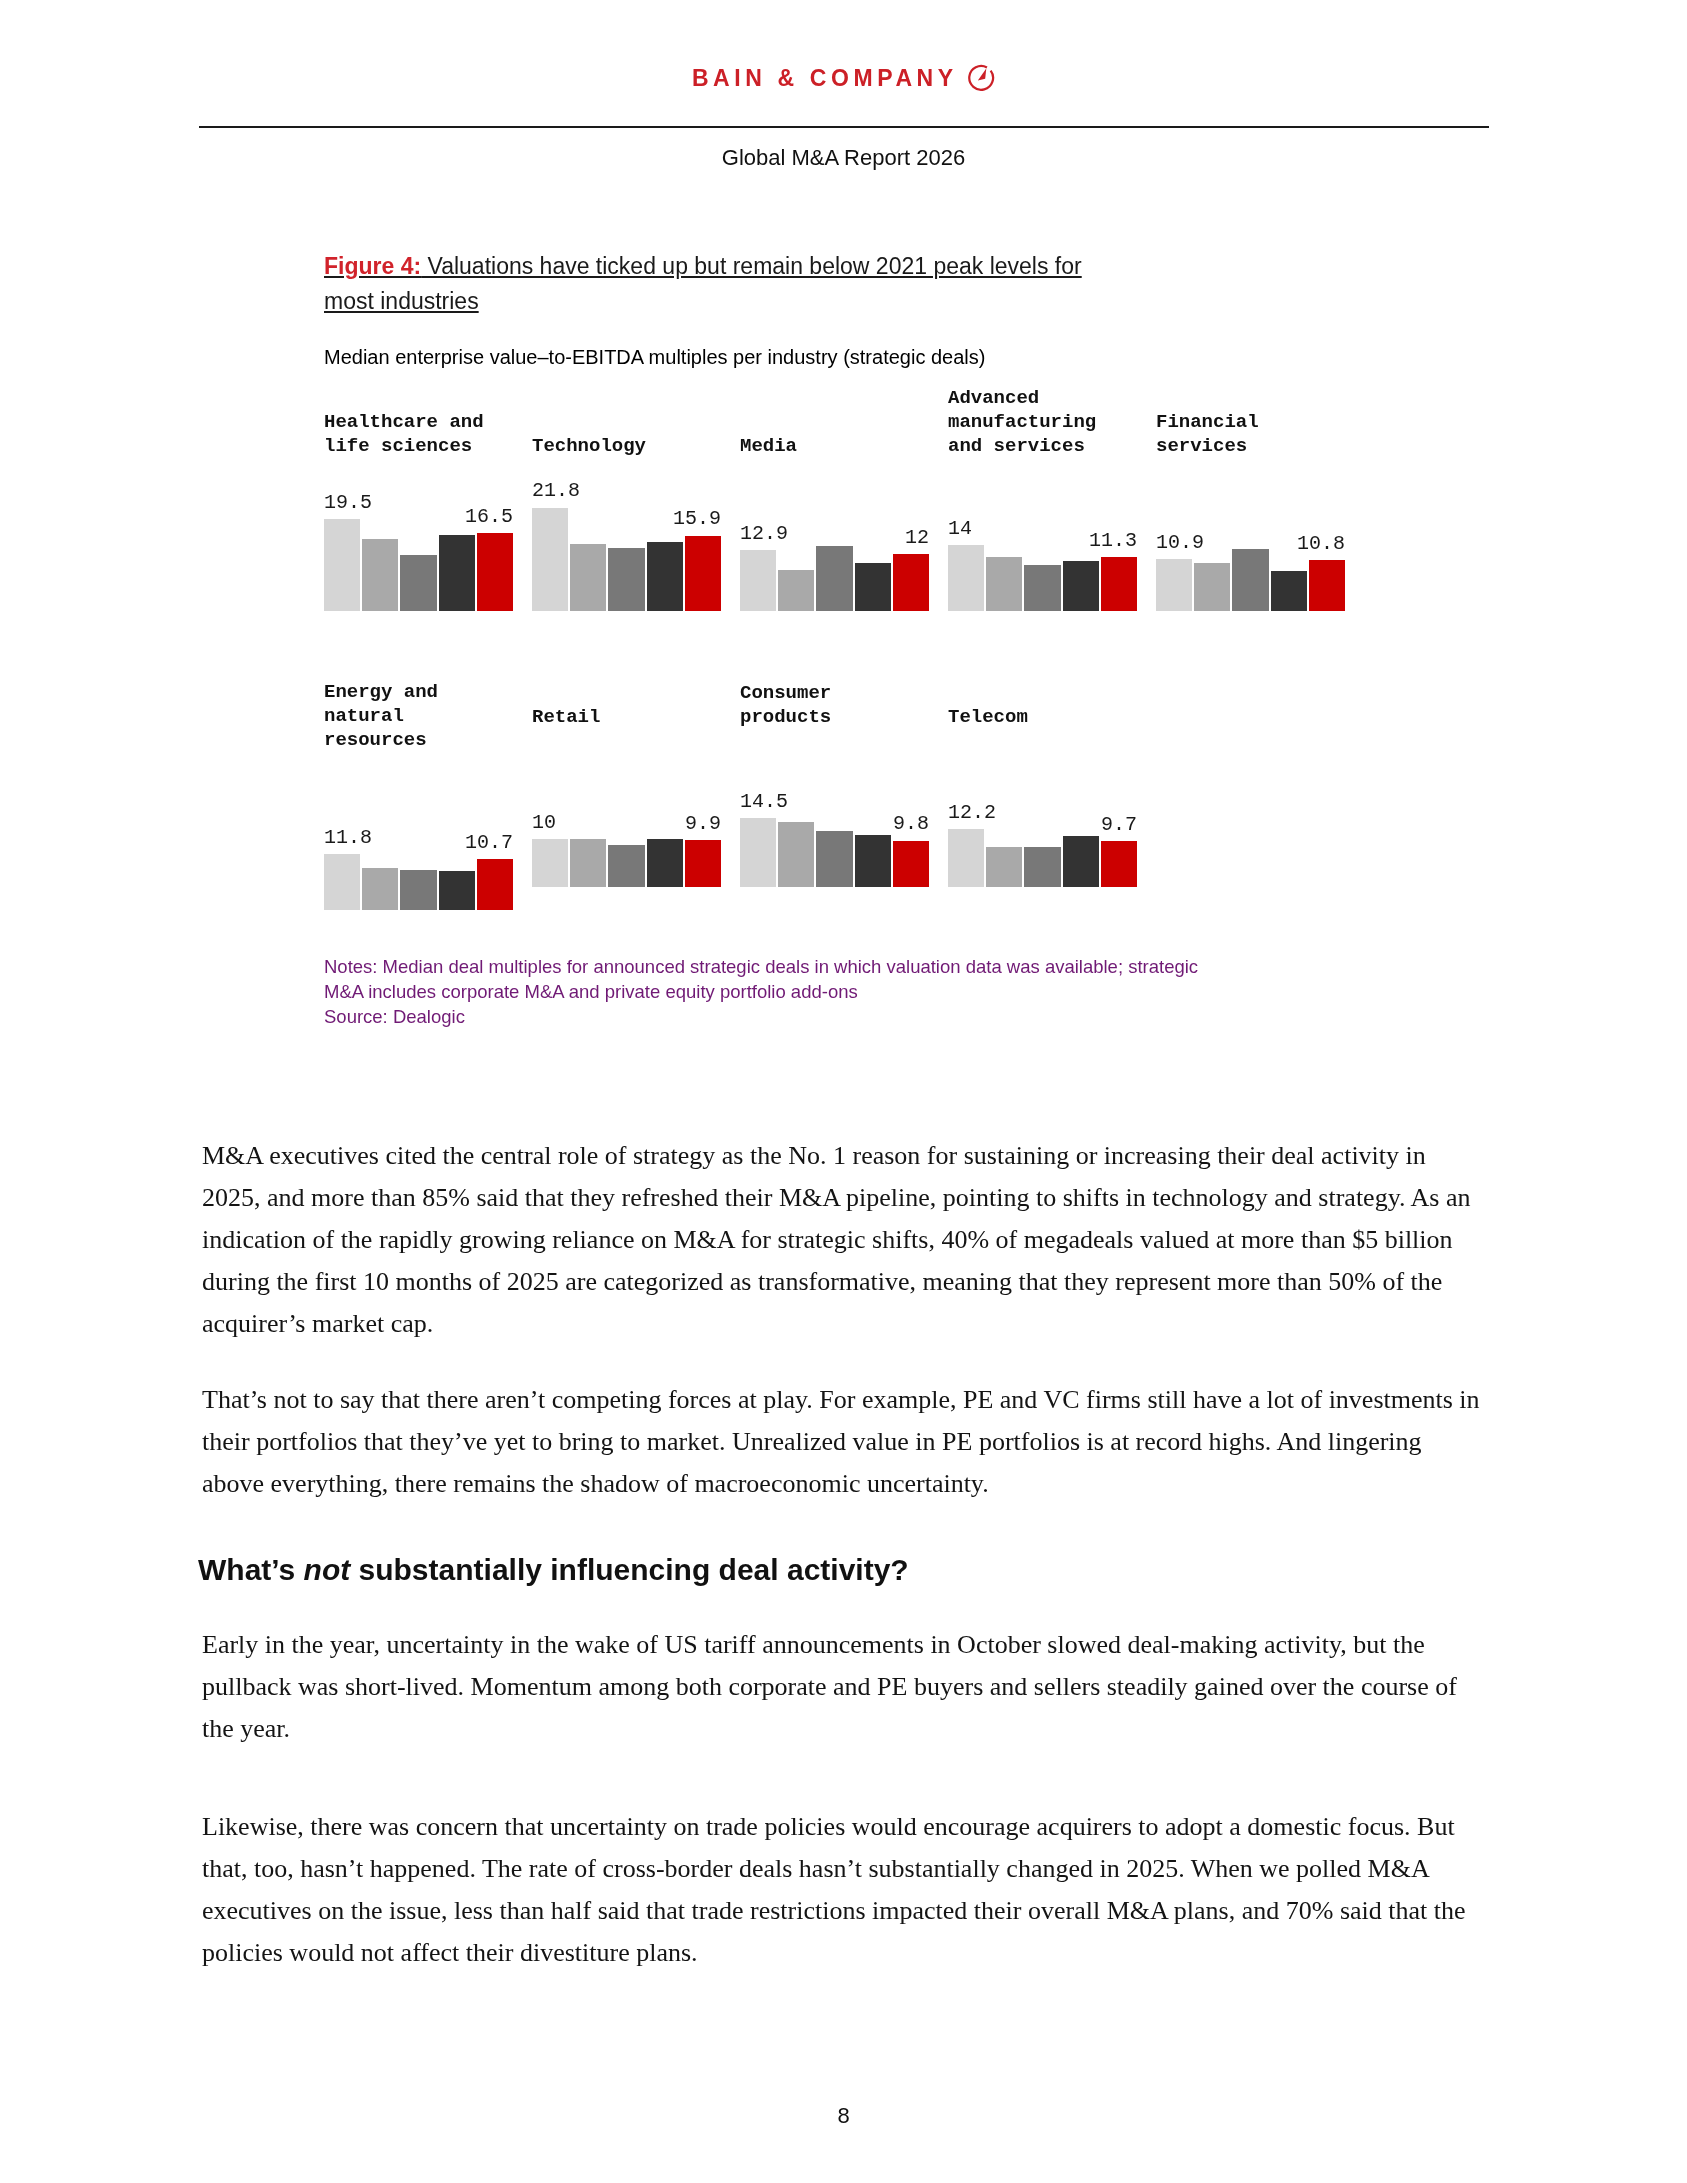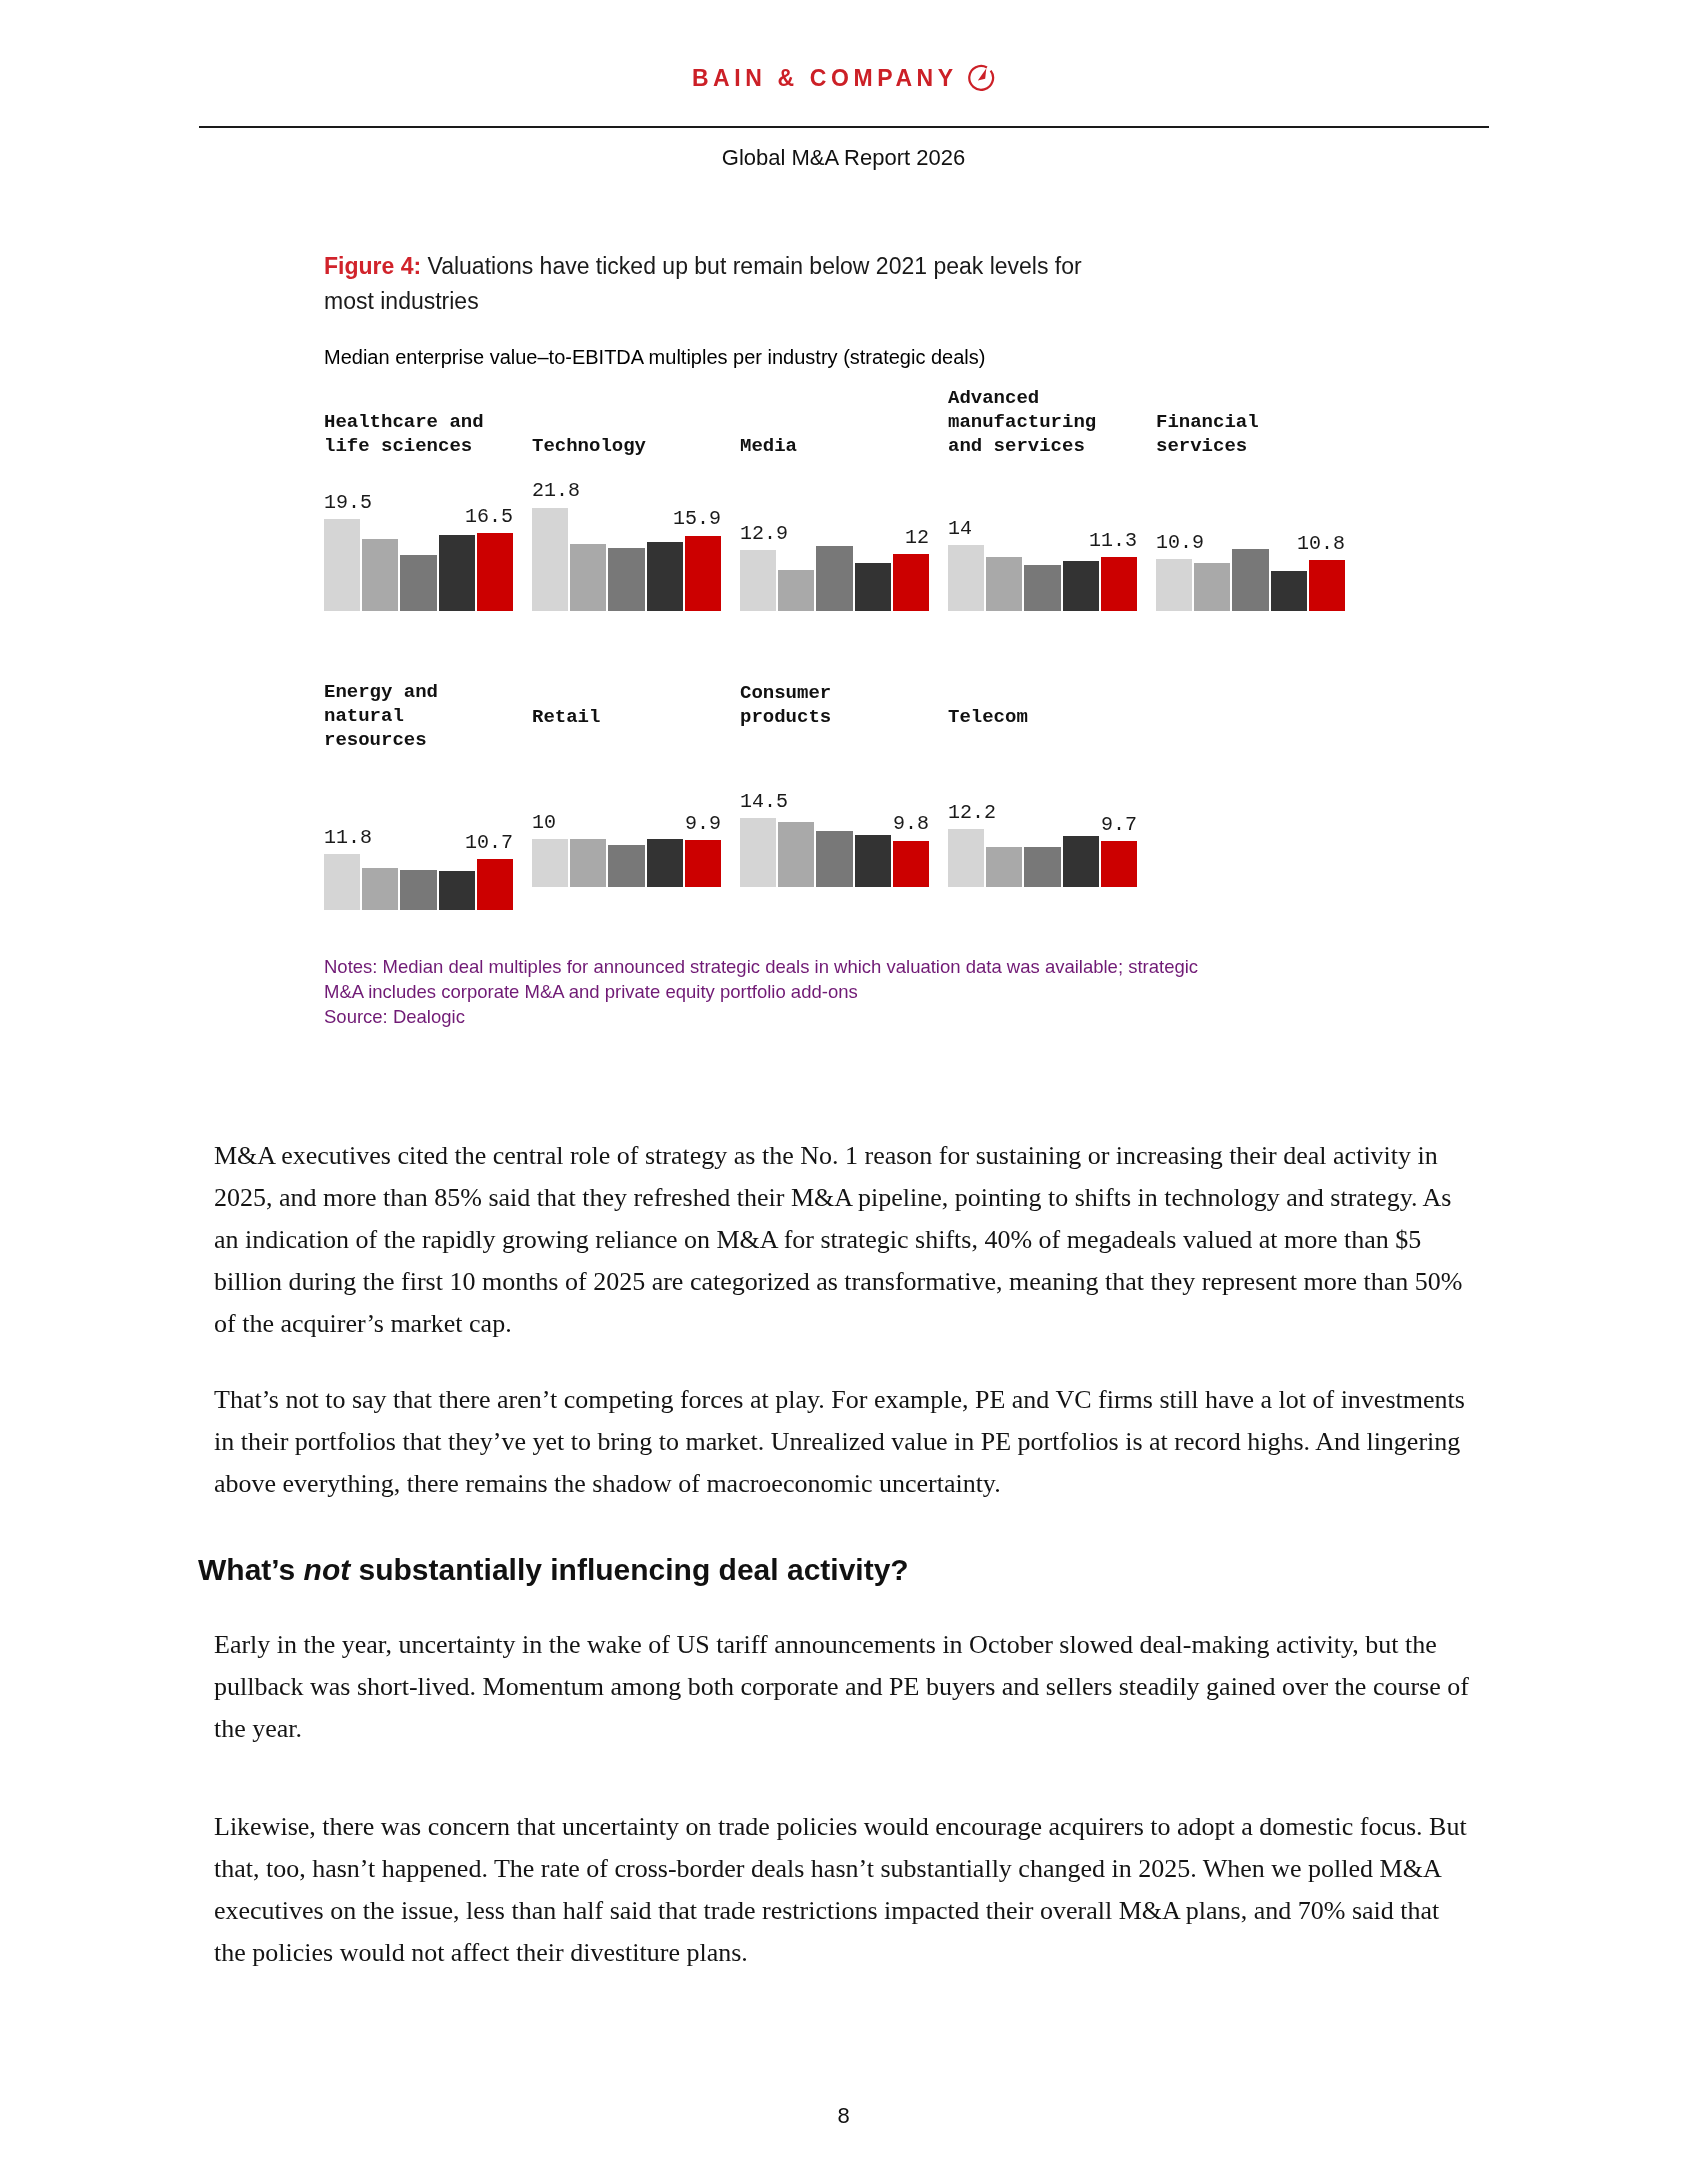--- a/index.html
+++ b/index.html
@@ -9,21 +9,21 @@
   }
   
   .header{padding-top:64px;text-align:center;}
   .logo{display:inline-flex;align-items:center;gap:9.3px;
     font-size:23px;font-weight:bold;letter-spacing:4.6px;color:#cc2027;}
   .logo svg{display:block;}
   .rule{width:1290px;margin:34px auto 0 auto;border:none;border-top:2px solid #1a1a1a;height:0;}
   .report-title{margin-top:17px;font-size:22px;font-weight:400;color:#111;}
   
   .figure{margin-left:324px;width:1032px;margin-top:78px;}
-  .fig-title{font-size:23px;line-height:35px;color:#1a1a1a;}
+  .fig-title{font-size:23px;line-height:35px;color:#1a1a1a;text-decoration:underline;}
   .fig-label{color:#d1232b;font-weight:bold;}
   .fig-subtitle{margin-top:26.5px;font-size:20px;color:#000000;}
   .legend{margin-top:20px;display:flex;gap:22.5px;align-items:center;font-size:19px;color:#1a1a1a;}
   .legend-item{display:flex;align-items:center;gap:6px;}
   .legend-swatch{width:13.2px;height:13.2px;display:inline-block;}
   
   .charts-row{display:flex;gap:19px;}
   .charts-row.row1{margin-top:16px;}
   .charts-row.row2{margin-top:69px;}
   .panel{width:189px;flex:0 0 189px;display:flex;flex-direction:column;font-family:Liberation Mono, monospace;}
@@ -36,21 +36,21 @@
   .row2 .panel-chart{height:151px;}
   .bars{position:absolute;left:0;right:0;bottom:0;top:0;display:flex;align-items:flex-end;gap:2px;}
   .bar{flex:1 1 0;}
   .val{position:absolute;font-size:20px;color:#1a1a1a;white-space:nowrap;}
   .val.first{left:0;}
   .val.last{right:0;}
   
   .notes{margin-left:324px;margin-top:44px;font-size:18.5px;line-height:25px;color:#701a75;}
   
   .body-text{margin-left:198px;width:1290px;color:#141414;}
-  .body-text p{font-family:"Liberation Serif",serif;font-size:26px;line-height:42px;margin:16px;}
+  .body-text p{font-family:"Liberation Serif",serif;font-size:26px;line-height:42px;margin:4px;}
   .p1{margin-top:106px !important;}
   .p2{margin-top:34px !important;}
   .p3{margin-top:37px !important;}
   .p4{margin-top:56px !important;}
   .section-heading{font-family:"Liberation Sans",sans-serif;font-size:30px;font-weight:bold;
     color:#111;margin-top:48px;}
   .section-heading .it{font-style:italic;}
   
   .page-num{position:absolute;left:0;right:0;top:2103px;text-align:center;font-size:22px;color:#111;}
 </style>

